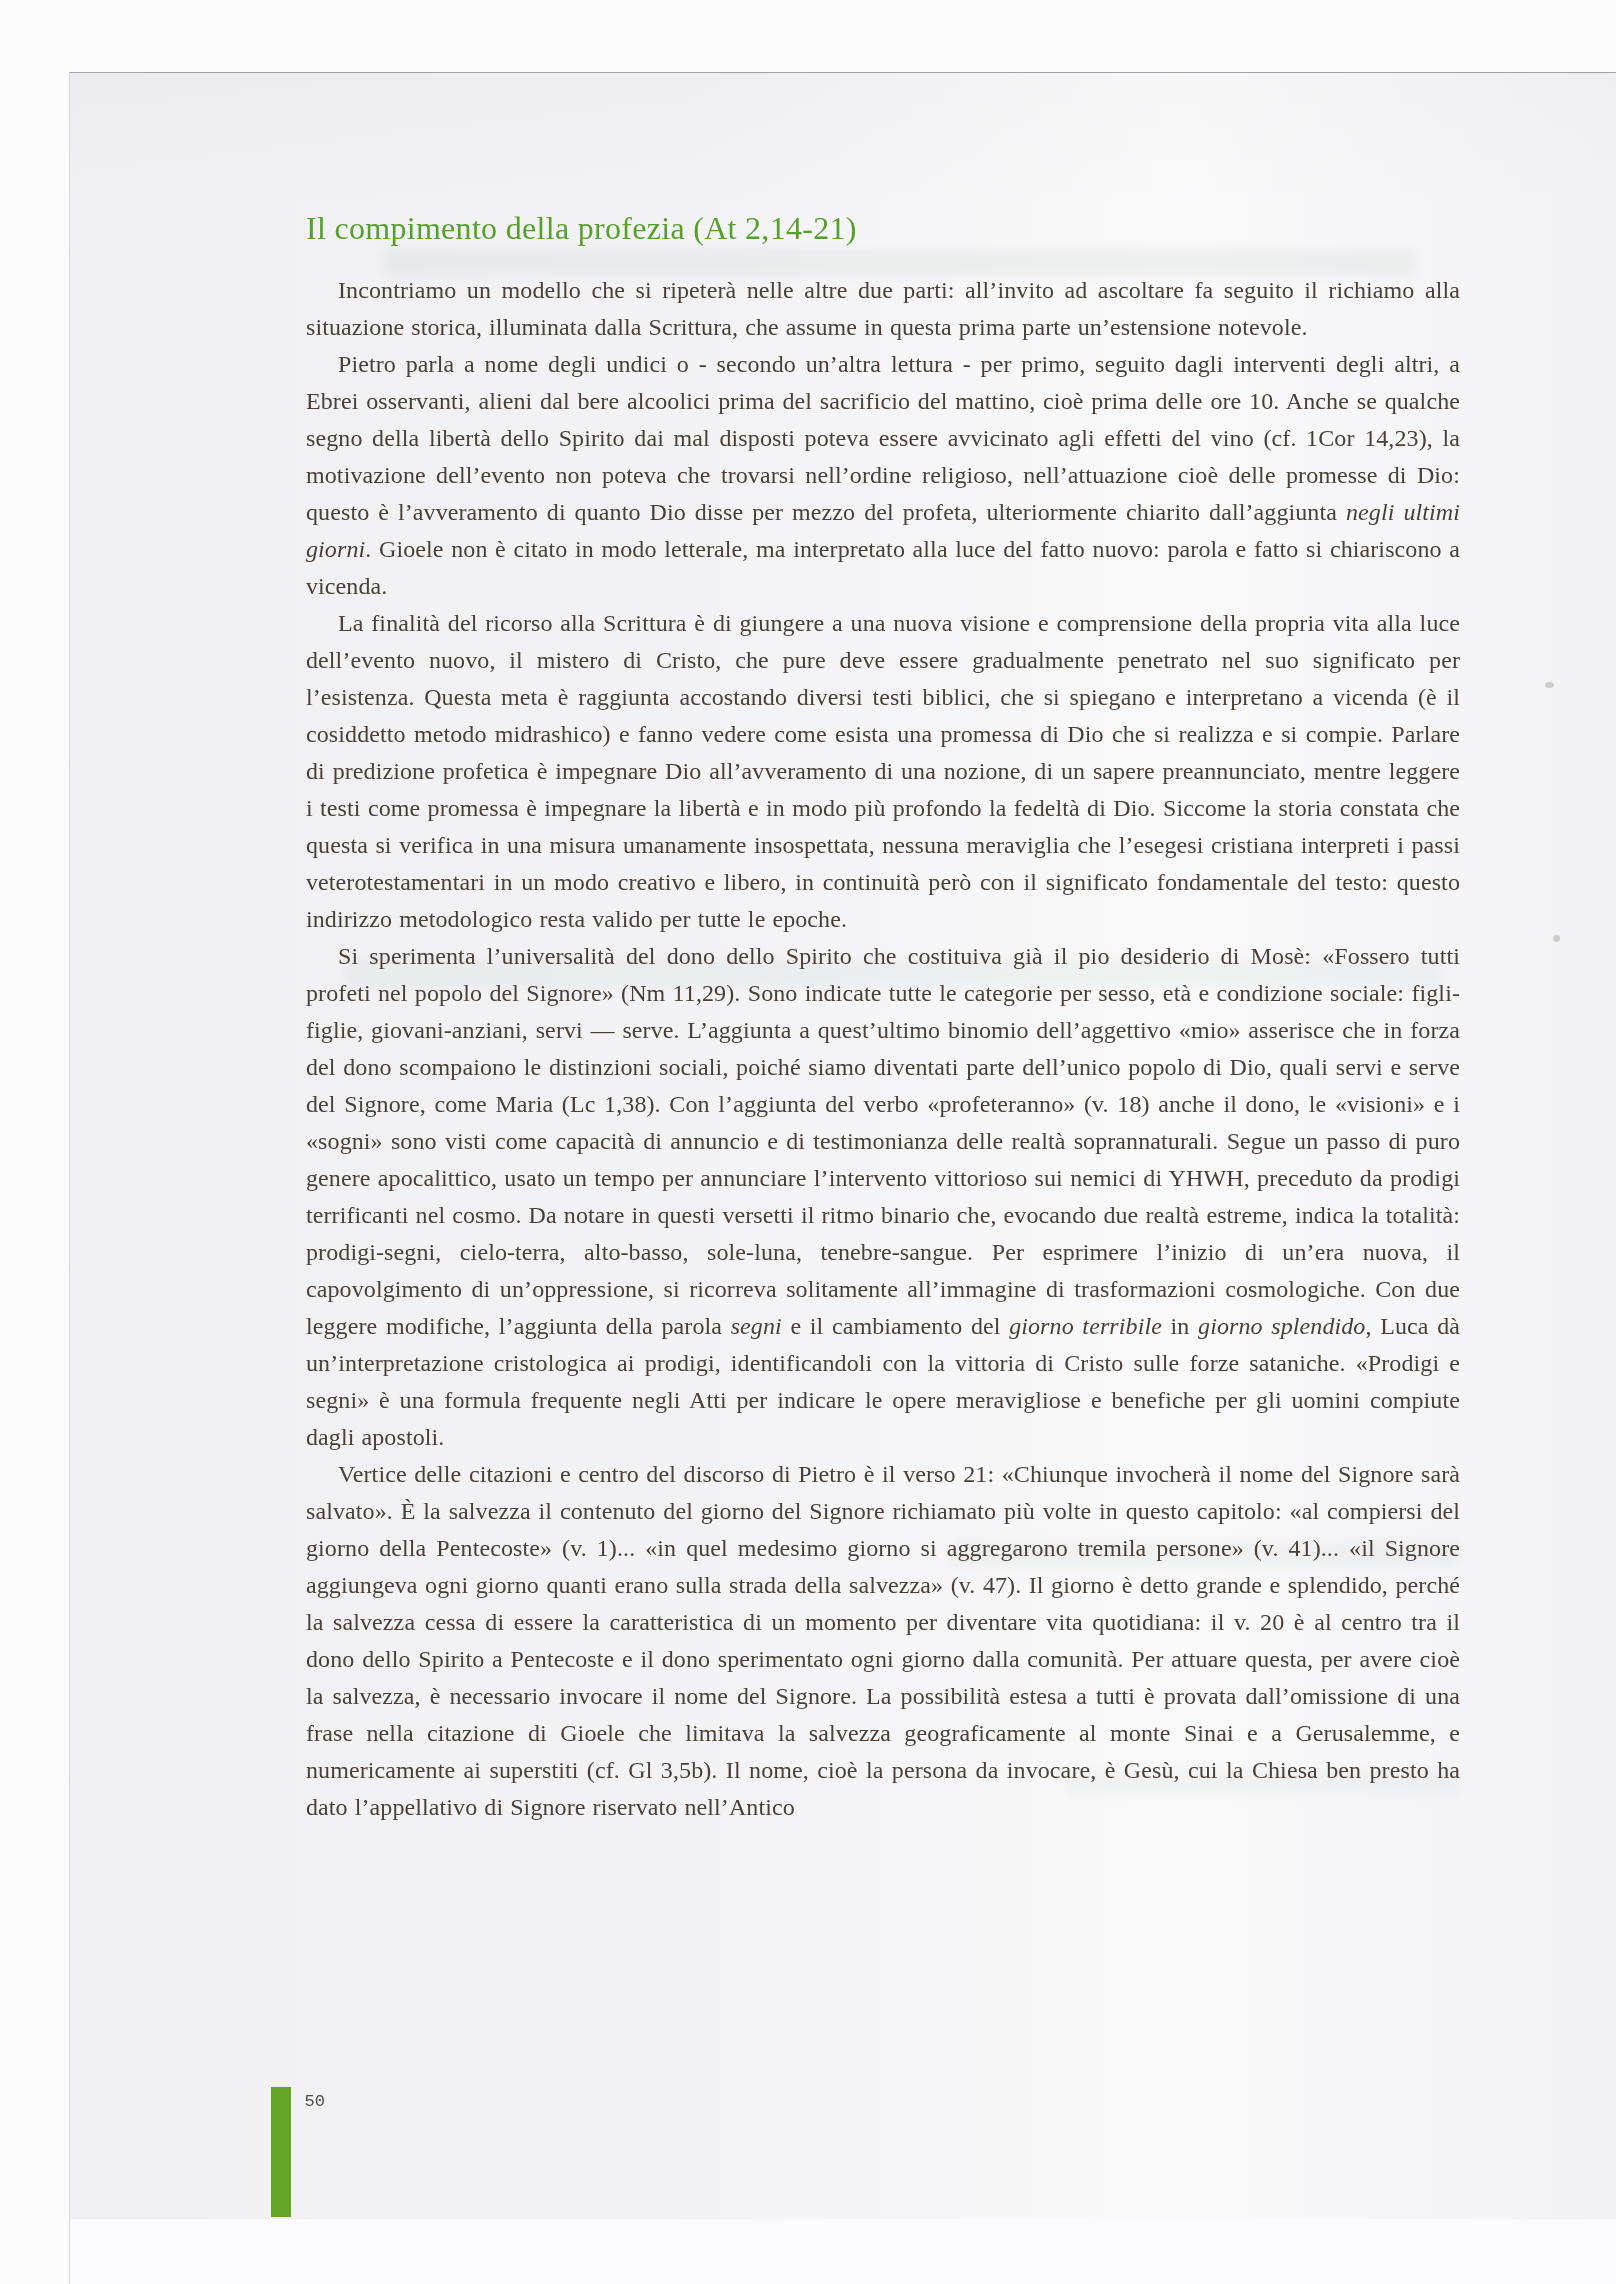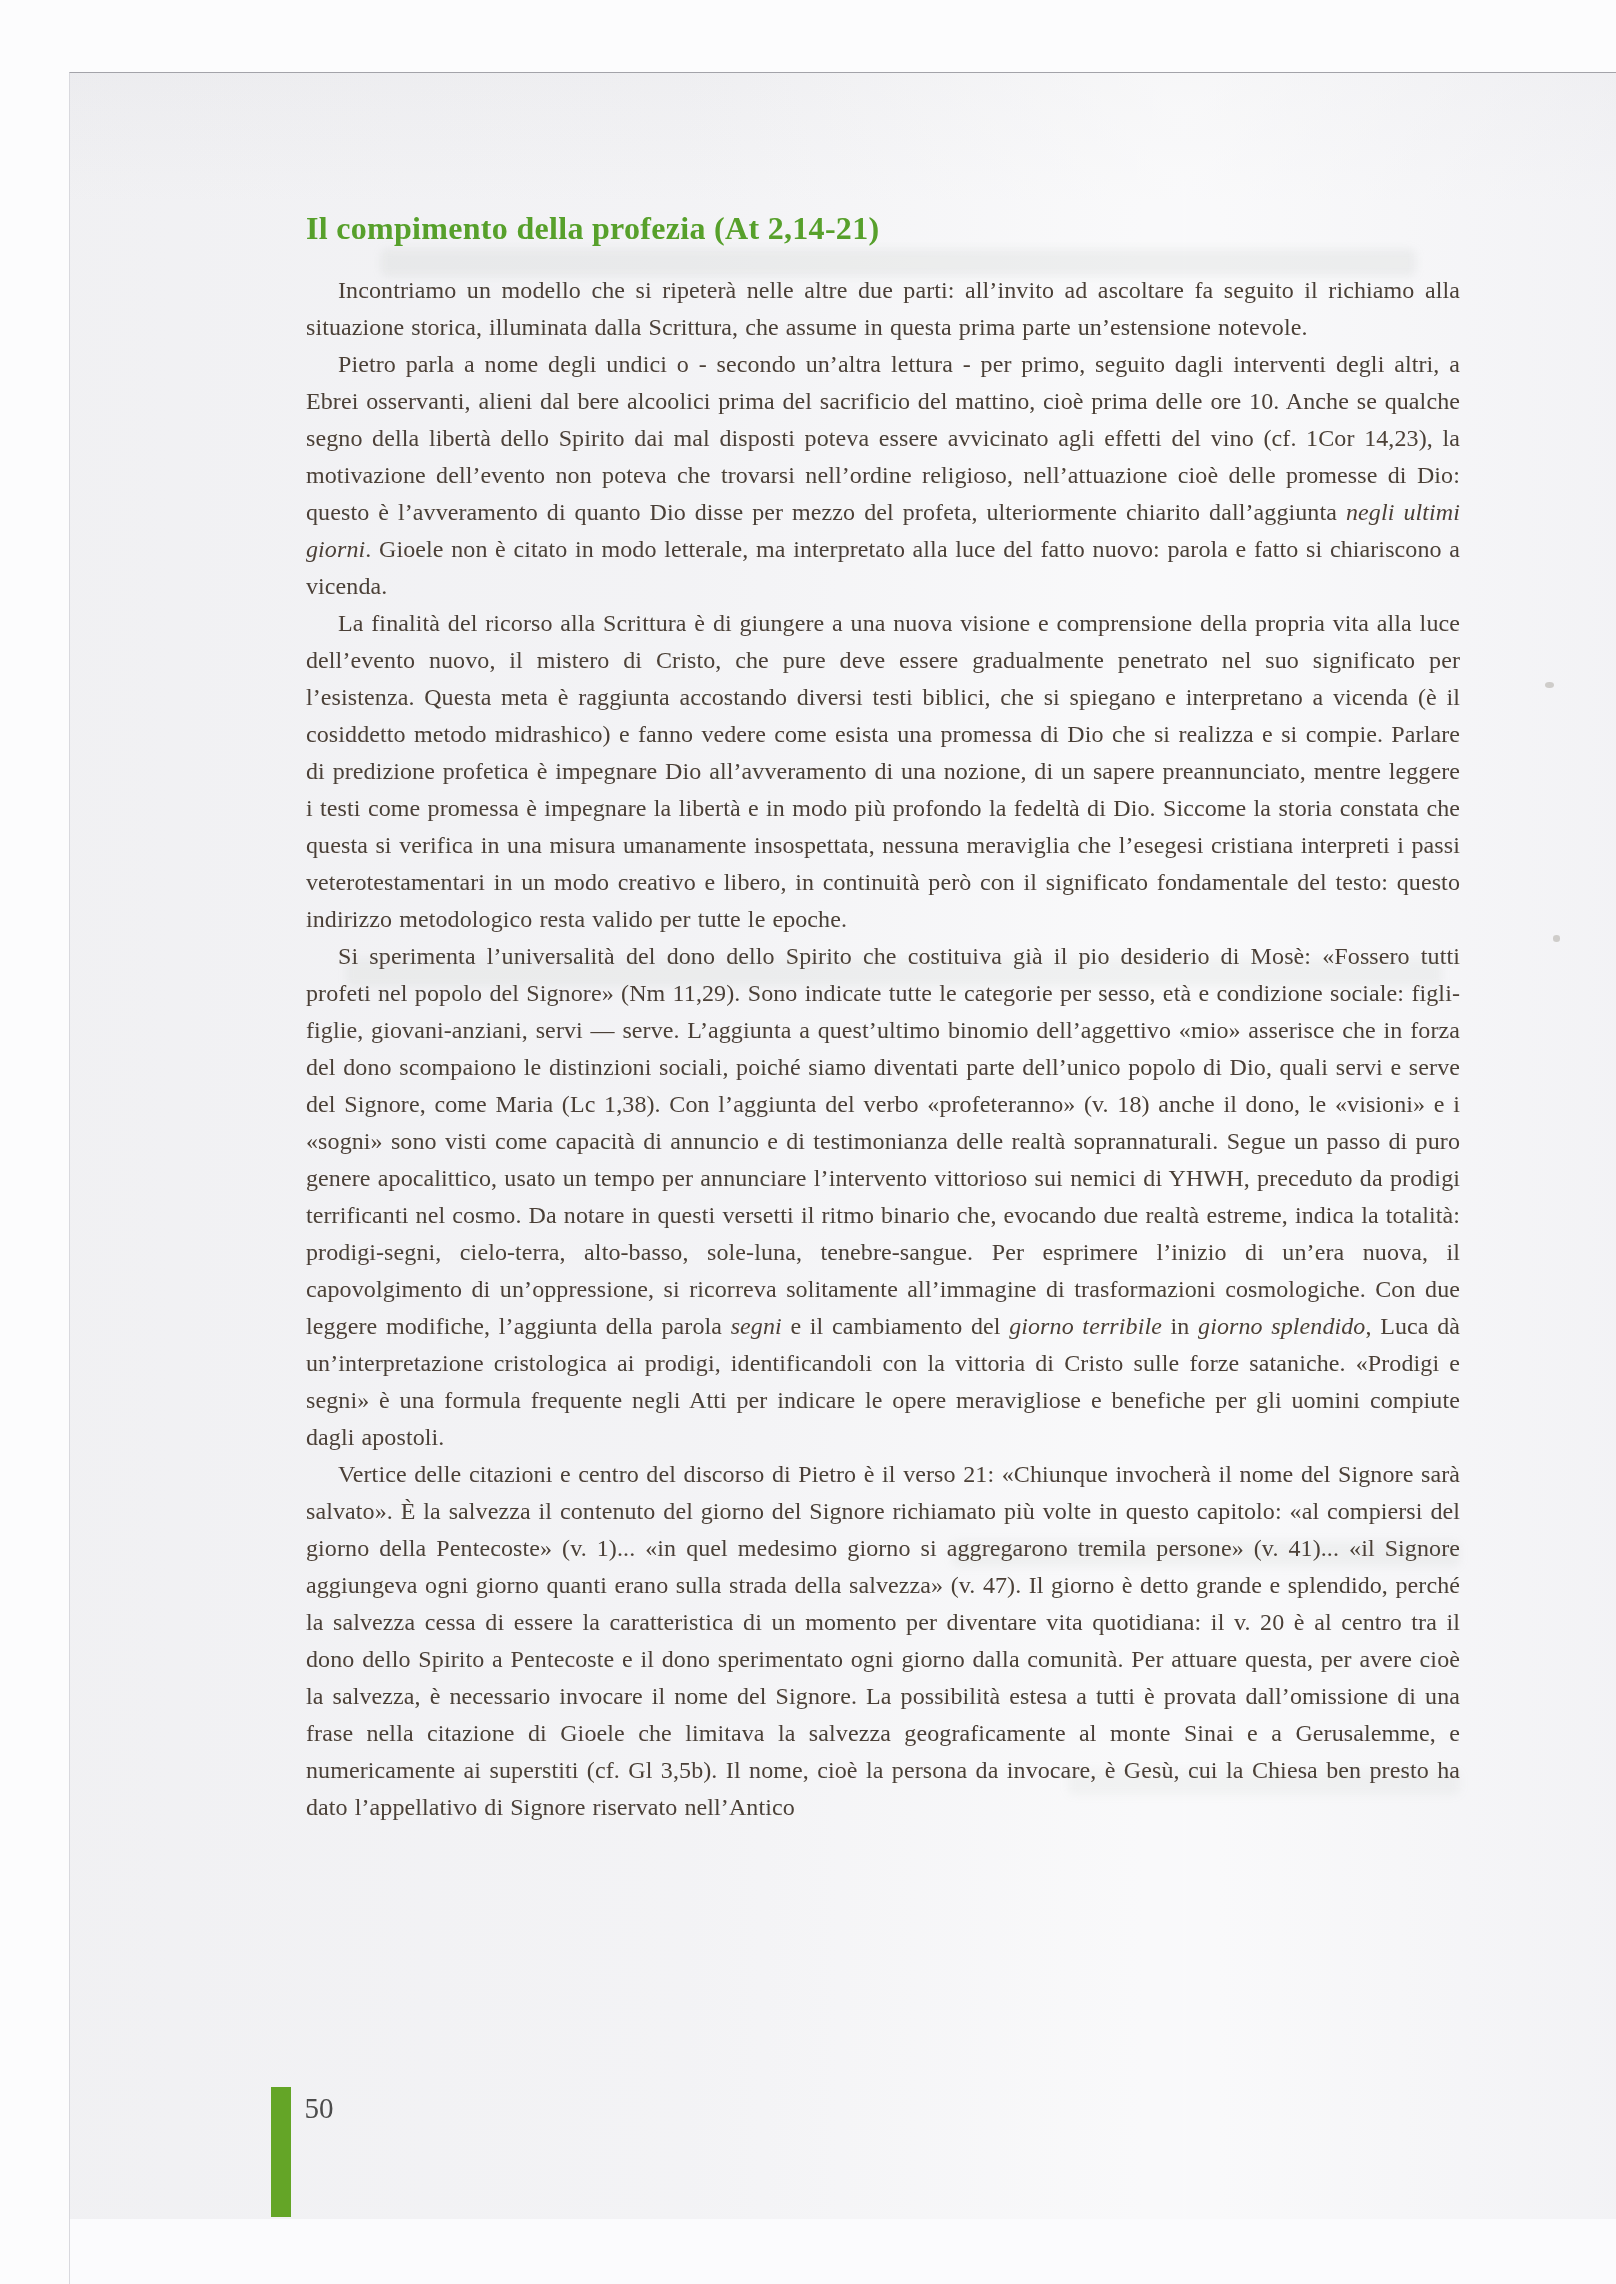--- a/index.html
+++ b/index.html
@@ -26,21 +26,21 @@
     position:absolute; left:0; right:0; top:2146px; height:67px;
     background:#fbfbfd;
   }
   .content {
     position:absolute;
     left:236px; top:137px;
     width:1154px;
   }
   .section-title {
     font-family:"Liberation Serif", serif;
-    font-weight:bold;
+    font-weight:normal;
     font-size:32px;
     line-height:36px;
     letter-spacing:0.3px;
     margin-bottom:26px;
   }
   .body-text p {
     font-family:"Liberation Serif", serif;
     font-size:24px;
     line-height:37px;
     text-align:justify;
@@ -53,22 +53,22 @@
   .folio {
     position:absolute;
     left:201px; top:2014px;
     display:flex; align-items:flex-start;
   }
   .folio-bar {
     width:20px; height:130px;
     background:linear-gradient(180deg,#6fae2e,#64a527 55%,#6aab2b);
   }
   .folio-num {
-    font-family:Liberation Serif, serif;
-    font-size:29px;
+    font-family:Liberation Mono, monospace;
+    font-size:17px;
     color:#4c4c4c;
     margin:4.9px 0 0 13.5px;
   }
   
   .ghost {
     position:absolute;
     border-radius:6.1px;
     background:rgba(150,160,148,0.10);
     filter:blur(4.3px);
   }

